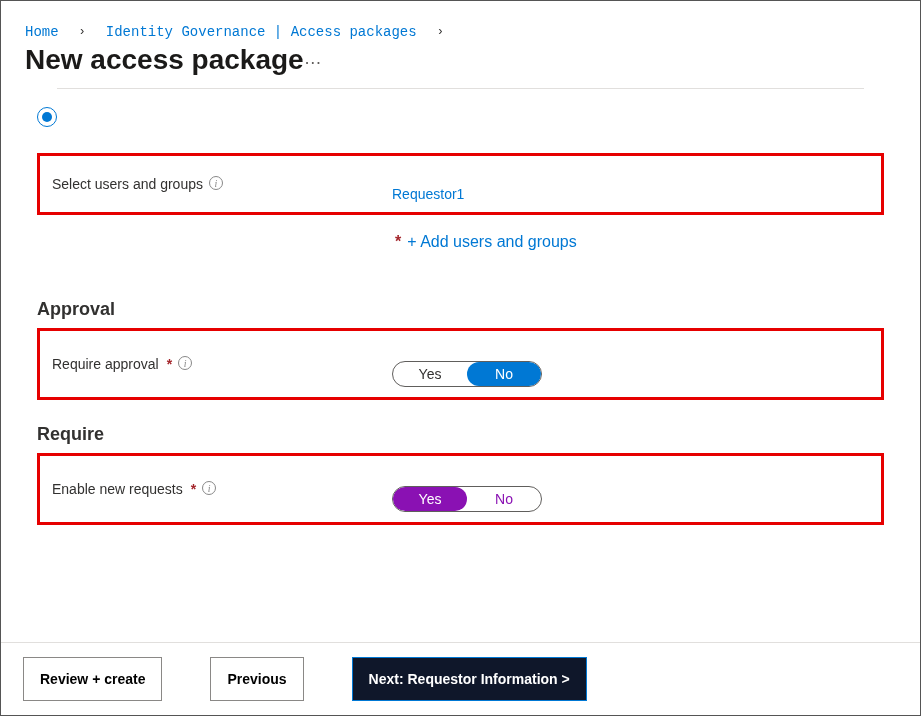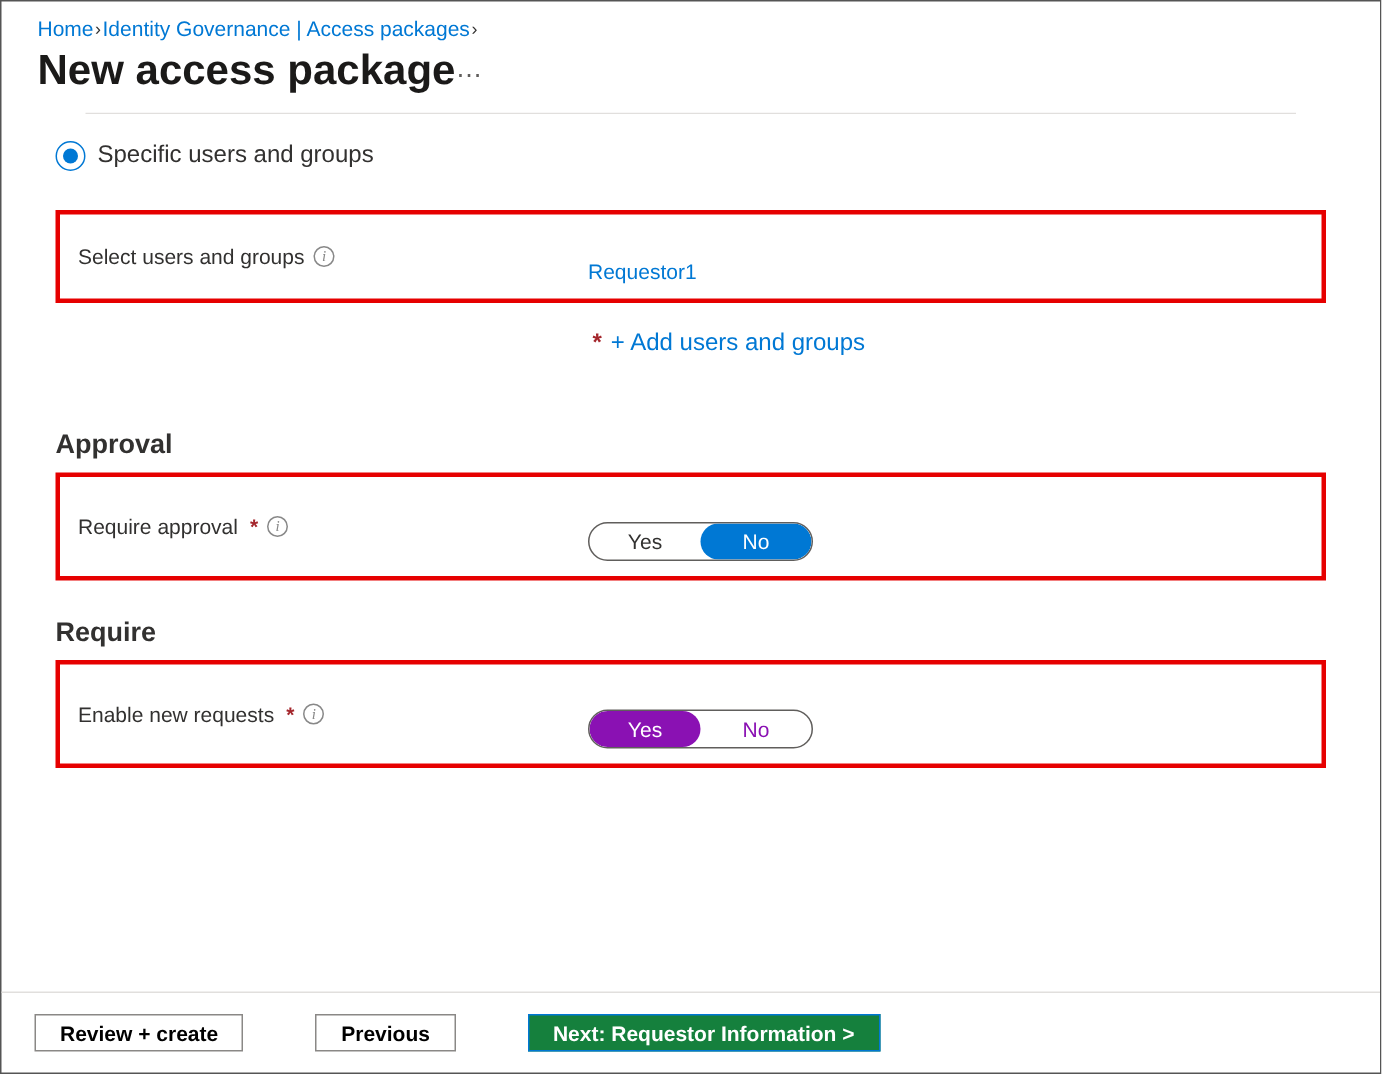--- a/index.html
+++ b/index.html
@@ -13,25 +13,26 @@
   }
   .page {
     width: 921px; height: 716px;
     border: 1px solid #555;
     position: relative;
     display: flex;
     flex-direction: column;
   }
   
   .breadcrumb {
-    padding: 10px 24px 4px 24px;
-    font-size: 14px;
-    display: flex;
-    align-items: center;
-    gap: 1px;
+    padding: 23px 24px 4px 24px;
+    font-size: 14px;
+    display: flex;
+    align-items: center;
+    gap: 20px;
+    font-family: Liberation Mono, monospace;
   }
   .breadcrumb a { color: #0078d4; text-decoration: none; }
   .breadcrumb .chev { color: #323130; font-size: 12px; }
   
   .title-row {
     padding: 0 24px 12px 24px;
     display: flex;
     align-items: center;
     gap: 0;
   }
@@ -83,21 +84,21 @@
     border: 3px solid #e60000;
     padding: 10px 12px;
     margin-bottom: 6px;
     display: flex;
     align-items: center;
     min-height: 48px;
   }
   .hl .label-col {
     width: 340px;
     display: flex;
-    align-items: center;
+    align-items: flex-start;
     gap: 6px;
   }
   .hl .value-col {
     display: flex;
     align-items: center;
     margin-top: 20px;
   }
   .info-icon {
     width: 14px; height: 14px;
     border: 1px solid #888;
@@ -164,33 +165,33 @@
     color: #8a11b3;
   }
   
   .footer {
     border-top: 1px solid #e1dfdd;
     padding: 14px 22px;
     display: flex;
     gap: 12px;
   }
   .btn {
-    height: 25px;
+    height: 44px;
     padding: 0 16px;
     font-size: 14px;
     border: 1px solid #8a8886;
     background: #ffffff;
     display: inline-flex;
     align-items: center;
     justify-content: center;
     font-weight: 600;
     cursor: pointer;
   }
   .btn.primary {
-    background: #15803d;
+    background: #0f172a;
     color: #ffffff;
     border-color: #0078d4;
   }
   .btn-spacer { width: 24px; }
 </style>
 </head>
 <body>
 
 <div class="page">
 
@@ -207,21 +208,20 @@
   </div>
 
   <div class="inner">
     <hr class="hr-top">
 
     <div class="radio-group">
       <div class="radio-item">
         <span class="radio selected">
             <span class="dot"></span>
           </span>
-        <span>Specific users and groups</span>
       </div>
     </div>
 
     <div class="hl">
       <div class="label-col">
         <span>Select users and groups</span>
         <span class="info-icon">i</span>
       </div>
       <div class="value-col link">Requestor1</div>
     </div>

